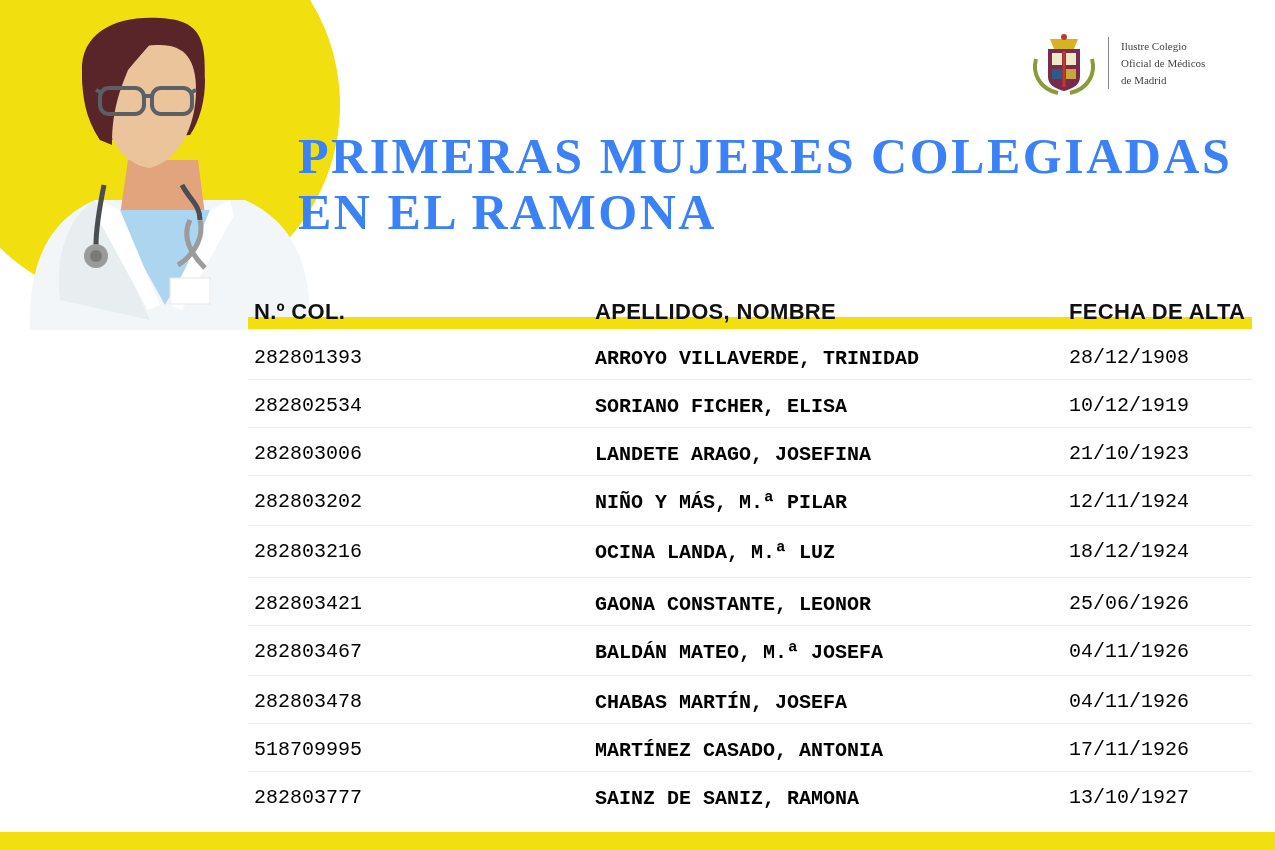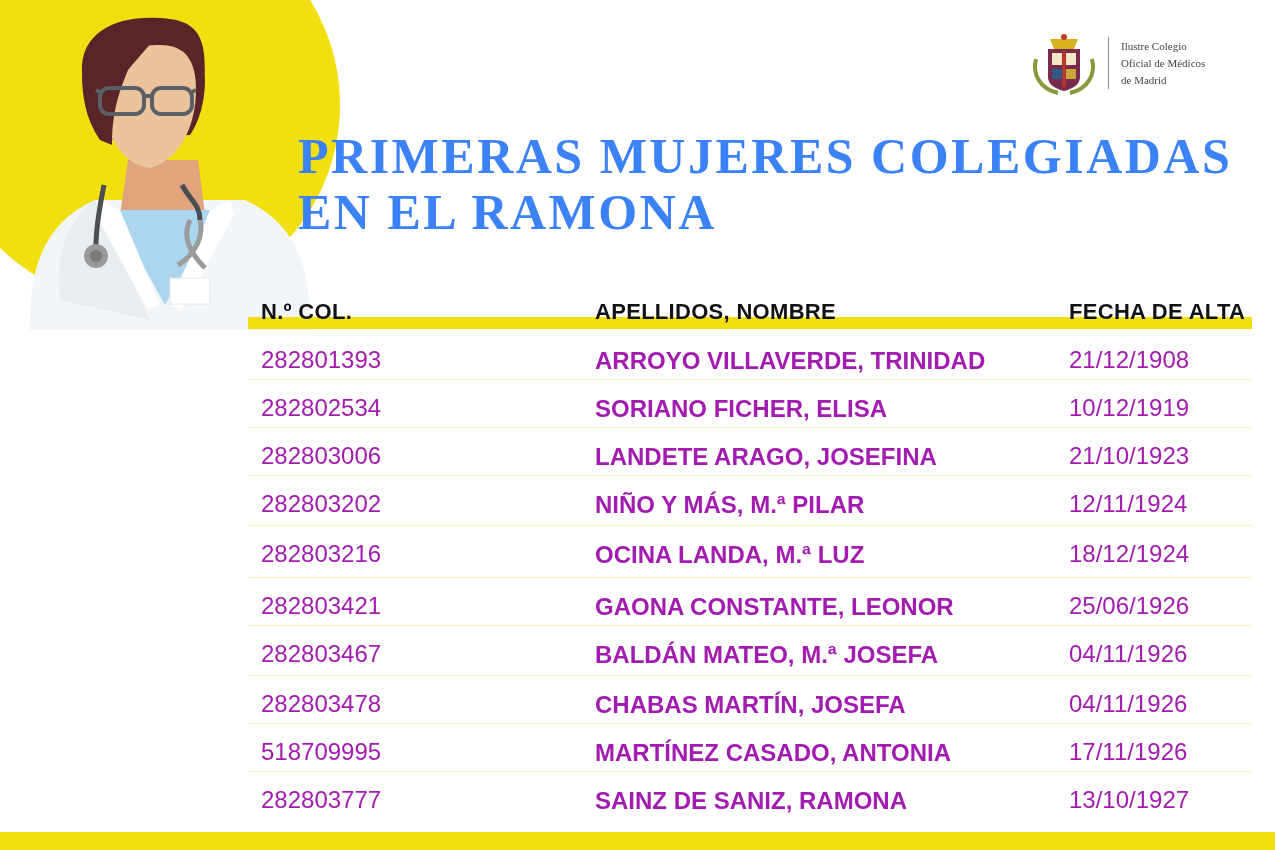--- a/index.html
+++ b/index.html
@@ -26,26 +26,26 @@
     }
     .title div { white-space: nowrap; }
 
     .table { position: absolute; left: 248px; top: 296px; width: 1004px; }
     .thead { position: relative; height: 36px; }
     .thead .hl { position: absolute; left: 0; right: 0; top: 21px; height: 12px; background: #f1df10; }
     .thead .th {
       position: absolute; top: 3px; font-weight: bold; font-size: 22px;
       color: #111; white-space: nowrap; letter-spacing: 0.3px;
     }
-    .col1 { left: 13px; }
+    .col1 { left: 6px; }
     .col2 { left: 347px; }
     .col3 { left: 821px; }
 
     .row { position: relative; height: 48px; border-bottom: 1.5px solid #faf1b8; }
-    .row .td { position: absolute; top: 14px; font-size: 24px; white-space: nowrap; color: #a21caf; }
+    .row .td { position: absolute; top: 14px; font-size: 20px; white-space: nowrap; color: #000000; font-family: Liberation Mono, monospace; }
     .row .td.name { font-weight: bold; top: 15px; text-align: center; }
     .row.last { border-bottom: none; }
 
     .bottom-bar { position: absolute; left: 0; top: 832px; width: 1275px; height: 18px; background: #f1df10; }
   </style>
 </head>
 <body>
 
 <div class="yellow-circle"></div>
 
@@ -114,21 +114,21 @@
   <div class="thead">
     <div class="hl"></div>
     <div class="th col1">N.º COL.</div>
     <div class="th col2">APELLIDOS, NOMBRE</div>
     <div class="th col3">FECHA DE ALTA</div>
   </div>
 
   <div class="row">
     <div class="td col1">282801393</div>
     <div class="td col2 name">ARROYO VILLAVERDE, TRINIDAD</div>
-    <div class="td col3">21/12/1908</div>
+    <div class="td col3">28/12/1908</div>
   </div>
   <div class="row">
     <div class="td col1">282802534</div>
     <div class="td col2 name">SORIANO FICHER, ELISA</div>
     <div class="td col3">10/12/1919</div>
   </div>
   <div class="row">
     <div class="td col1">282803006</div>
     <div class="td col2 name">LANDETE ARAGO, JOSEFINA</div>
     <div class="td col3">21/10/1923</div>

